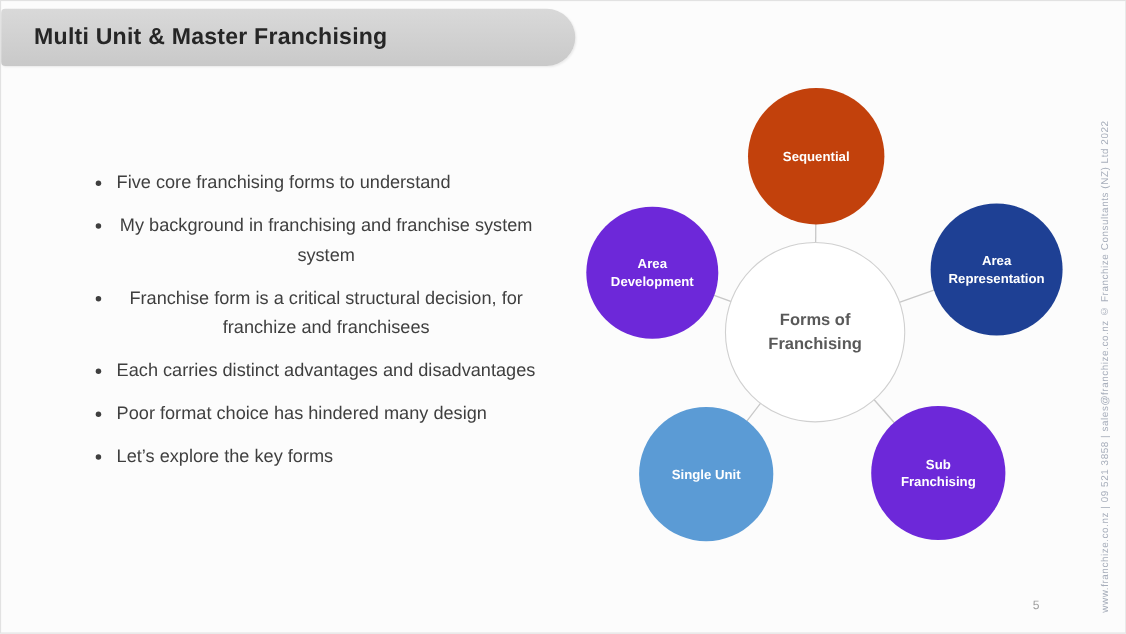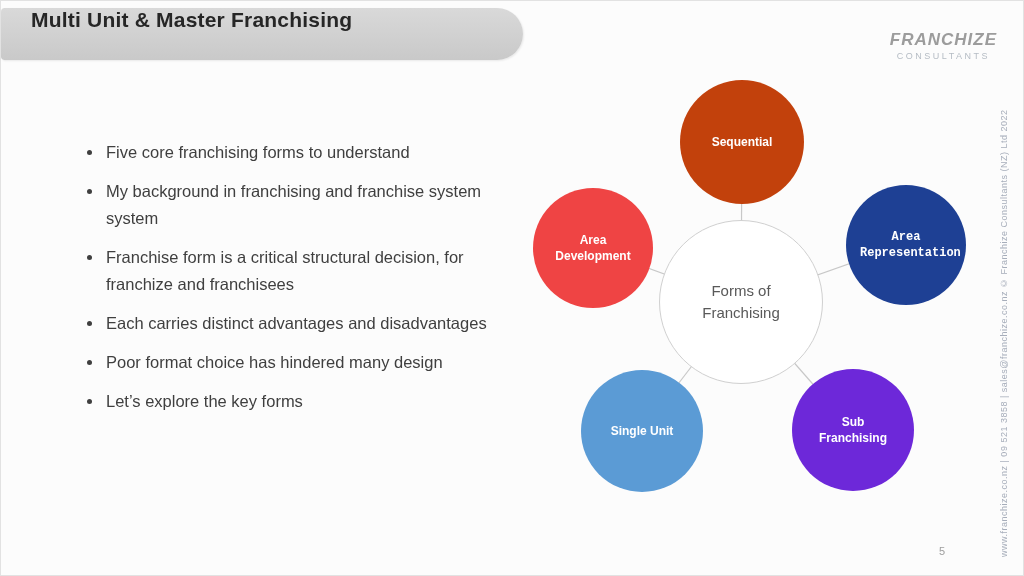--- a/index.html
+++ b/index.html
@@ -20,20 +20,21 @@
   
   .title-banner {
     position: absolute;
     left: 0;
     top: 7px;
     width: 522px;
     height: 52px;
     background: linear-gradient(180deg, #d9d9d9 0%, #c9c9c9 100%);
     border-radius: 4px 28px 28px 4px;
     display: flex;
+    align-items: center;
     padding-left: 30px;
     box-shadow: 1px 1px 2px rgba(0,0,0,0.08);
   }
   .title-banner h1 {
     font-size: 21px;
     font-weight: 600;
     color: #262626;
     letter-spacing: 0.2px;
   }
 
@@ -56,23 +57,24 @@
     font-size: 9px;
     letter-spacing: 2.5px;
     color: #b5bcc4;
     margin-top: 3px;
   }
 
   
   .bullets {
     position: absolute;
     left: 86px;
-    top: 138px;
+    top: 152px;
     width: 400px;
     list-style: none;
+    text-align: center;
   }
   .bullet-item {
     display: flex;
     gap: 14px;
     margin-bottom: 12px;
   }
   .bullet-dot {
     flex: none;
     width: 5px;
     height: 5px;
@@ -120,20 +122,21 @@
     display: flex;
     align-items: center;
     justify-content: center;
     text-align: center;
   }
   .hub-label {
     font-size: 15px;
     color: #595959;
     line-height: 1.45;
     width: 110px;
+    font-weight: bold;
   }
   .node-sequential        { left: 679px; top:  79px; width: 124px; height: 124px; }
   .node-area-representation { left: 845px; top: 184px; width: 120px; height: 120px; }
   .node-sub-franchising   { left: 791px; top: 368px; width: 122px; height: 122px; }
   .node-single-unit       { left: 580px; top: 369px; width: 122px; height: 122px; }
   .node-area-development  { left: 532px; top: 187px; width: 120px; height: 120px; }
 
   
   .sidebar-credit {
     position: absolute;
@@ -159,24 +162,20 @@
 </style>
 </head>
 <body>
 
 <div class="slide">
 
   <div class="title-banner">
     <h1>Multi Unit &amp; Master Franchising</h1>
   </div>
 
-  <div class="logo">
-    <div class="logo-primary">FRANCHIZE</div>
-    <div class="logo-secondary">CONSULTANTS</div>
-  </div>
 
   <ul class="bullets">
     <li class="bullet-item">
       <span class="bullet-dot"></span>
       <span class="bullet-text">Five core franchising forms to understand</span>
     </li>
     <li class="bullet-item">
       <span class="bullet-dot"></span>
       <span class="bullet-text">My background in franchising and franchise system system</span>
     </li>
@@ -206,30 +205,30 @@
     <line x1="740" y1="301" x2="592" y2="247" stroke="#c8c8c8" stroke-width="1.2"></line>
   </svg>
 
   <div class="hub">
     <div class="hub-label">Forms of Franchising</div>
   </div>
 
   <div class="node node-sequential" style="background-color: #c2410c;">
     <div class="node-label">Sequential</div>
   </div>
-  <div class="node node-area-representation" style="background-color: rgb(30, 64, 148); font-family: Liberation Mono, monospace;">
+  <div class="node node-area-representation" style="background-color: rgb(30, 64, 148);">
     <div class="node-label">Area Representation</div>
   </div>
   <div class="node node-sub-franchising" style="background-color: #6d28d9;">
     <div class="node-label">Sub Franchising</div>
   </div>
   <div class="node node-single-unit" style="background-color: rgb(91, 155, 213);">
     <div class="node-label">Single Unit</div>
   </div>
-  <div class="node node-area-development" style="background-color: #ef4444;">
+  <div class="node node-area-development" style="background-color: #6d28d9;">
     <div class="node-label">Area Development</div>
   </div>
 
   <div class="sidebar-credit">www.franchize.co.nz | 09 521 3858 | sales@franchize.co.nz  © Franchize Consultants (NZ) Ltd 2022</div>
 
   <div class="page-number">5</div>
 
 </div>
 
 </body></html>

